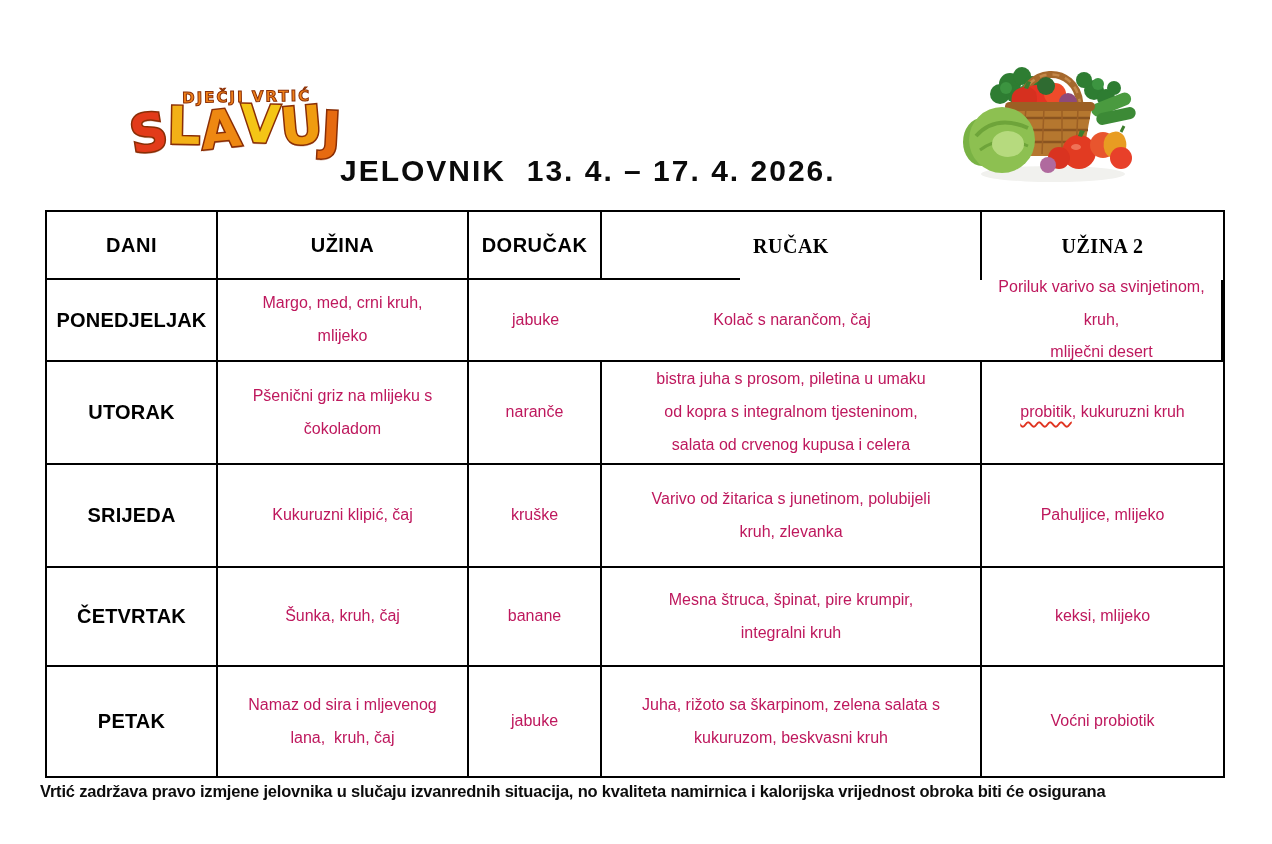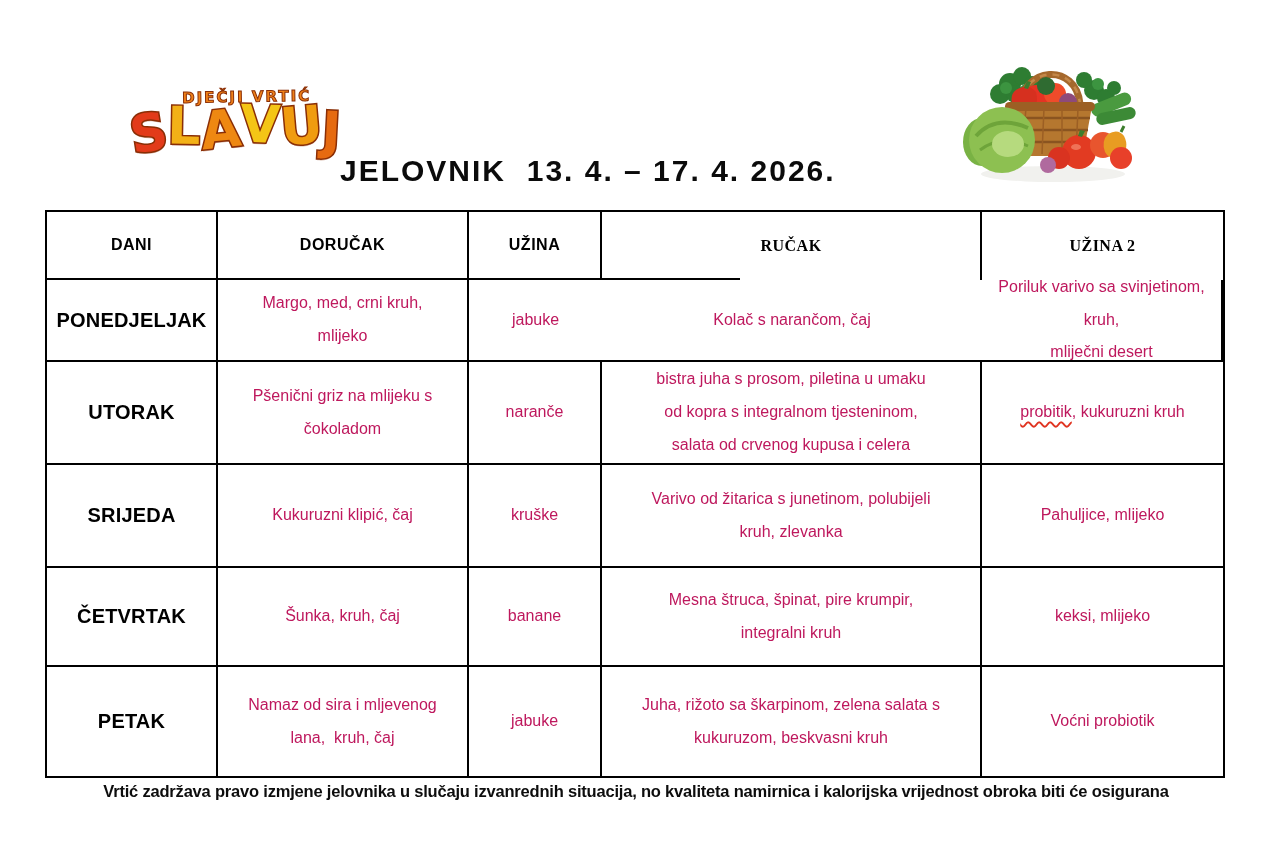--- a/index.html
+++ b/index.html
@@ -33,29 +33,29 @@
   #menu-grid{position:absolute;left:45px;top:210px;width:1180px;height:568px;box-sizing:border-box;
              border:2px solid #000;display:grid;
              grid-template-columns:171px 251px 133px 380px 241px;
              grid-template-rows:68px 82px 103px 103px 99px 109px;}
   .cell{position:relative;box-sizing:border-box;border-right:2px solid #000;border-bottom:2px solid #000;
         display:flex;align-items:center;justify-content:center;text-align:center;
         padding:2px 10px;overflow:hidden;}
   .cell.last-col{border-right:none;}
   .cell.last-row{border-bottom:none;}
   .cell.no-right{border-right:none;}
-  .cell.hdr{font-weight:bold;font-size:16px;letter-spacing:.5px;color:#000;}
+  .cell.hdr{font-weight:bold;font-size:20px;letter-spacing:.5px;color:#000;}
   .cell.hdr-open{border-bottom:none;font-family:Liberation Serif, serif;}
   .cell.hdr-partial::after{content:"";position:absolute;left:0;bottom:0;width:138px;height:2px;background:#000;}
   .cell.day{font-weight:bold;font-size:20px;letter-spacing:.2px;color:#000;}
   .cell.body{font-size:16px;line-height:2.05;color:#be185d;white-space:pre-wrap;}
   .misspelled{text-decoration:underline wavy #e03320;text-decoration-thickness:2px;text-underline-offset:4px;}
 
   
-  #footer{position:absolute;left:40px;top:782px;width:1192px;text-align:center;
+  #footer{position:absolute;left:40px;top:782px;width:1192px;text-align:left;
           font-weight:bold;font-size:16.5px;color:#0d0d0d;letter-spacing:-0.2px;}
 </style>
 </head>
 <body>
 
 <div id="page">
 
   <div id="logo">
     <span id="logo-top">DJEČJI VRTIĆ</span>
     <span id="logo-main"><span class="ll" style="color: rgb(226, 59, 26);">S</span><span class="ll" style="color: rgb(243, 177, 23);">L</span><span class="ll" style="color: rgb(238, 136, 18);">A</span><span class="ll" style="color: rgb(244, 197, 22);">V</span><span class="ll" style="color: rgb(240, 156, 16);">U</span><span class="ll" style="color: rgb(230, 106, 16);">J</span></span>
@@ -124,22 +124,22 @@
       <circle cx="101" cy="112" r="11" fill="#d93320"></circle>
       <circle cx="90" cy="119" r="8" fill="#b06a9e"></circle>
       <ellipse cx="118" cy="101" rx="5" ry="3" fill="#f58a6d" opacity=".7"></ellipse>
       <path d="M120 90 l2 -6 l5 1 l-3 6 Z" fill="#3d7d2e"></path>
       <path d="M163 86 l3 -6" stroke="#3d7d2e" stroke-width="3"></path>
     </svg>
   </div>
 
   <div id="menu-grid">
       <div class="cell hdr">DANI</div>
+      <div class="cell hdr">UŽINA</div>
       <div class="cell hdr">DORUČAK</div>
-      <div class="cell hdr">UŽINA</div>
       <div class="cell hdr hdr-open hdr-partial">RUČAK</div>
       <div class="cell hdr last-col hdr-open">UŽINA 2</div>
       <div class="cell day">PONEDJELJAK</div>
       <div class="cell body">Margo, med, crni kruh,
 mlijeko</div>
       <div class="cell body no-right">jabuke</div>
       <div class="cell body last-col">Kolač s narančom, čaj</div>
       <div class="cell body">Poriluk varivo sa svinjetinom, kruh,
 mliječni desert</div>
       <div class="cell day">UTORAK</div>

